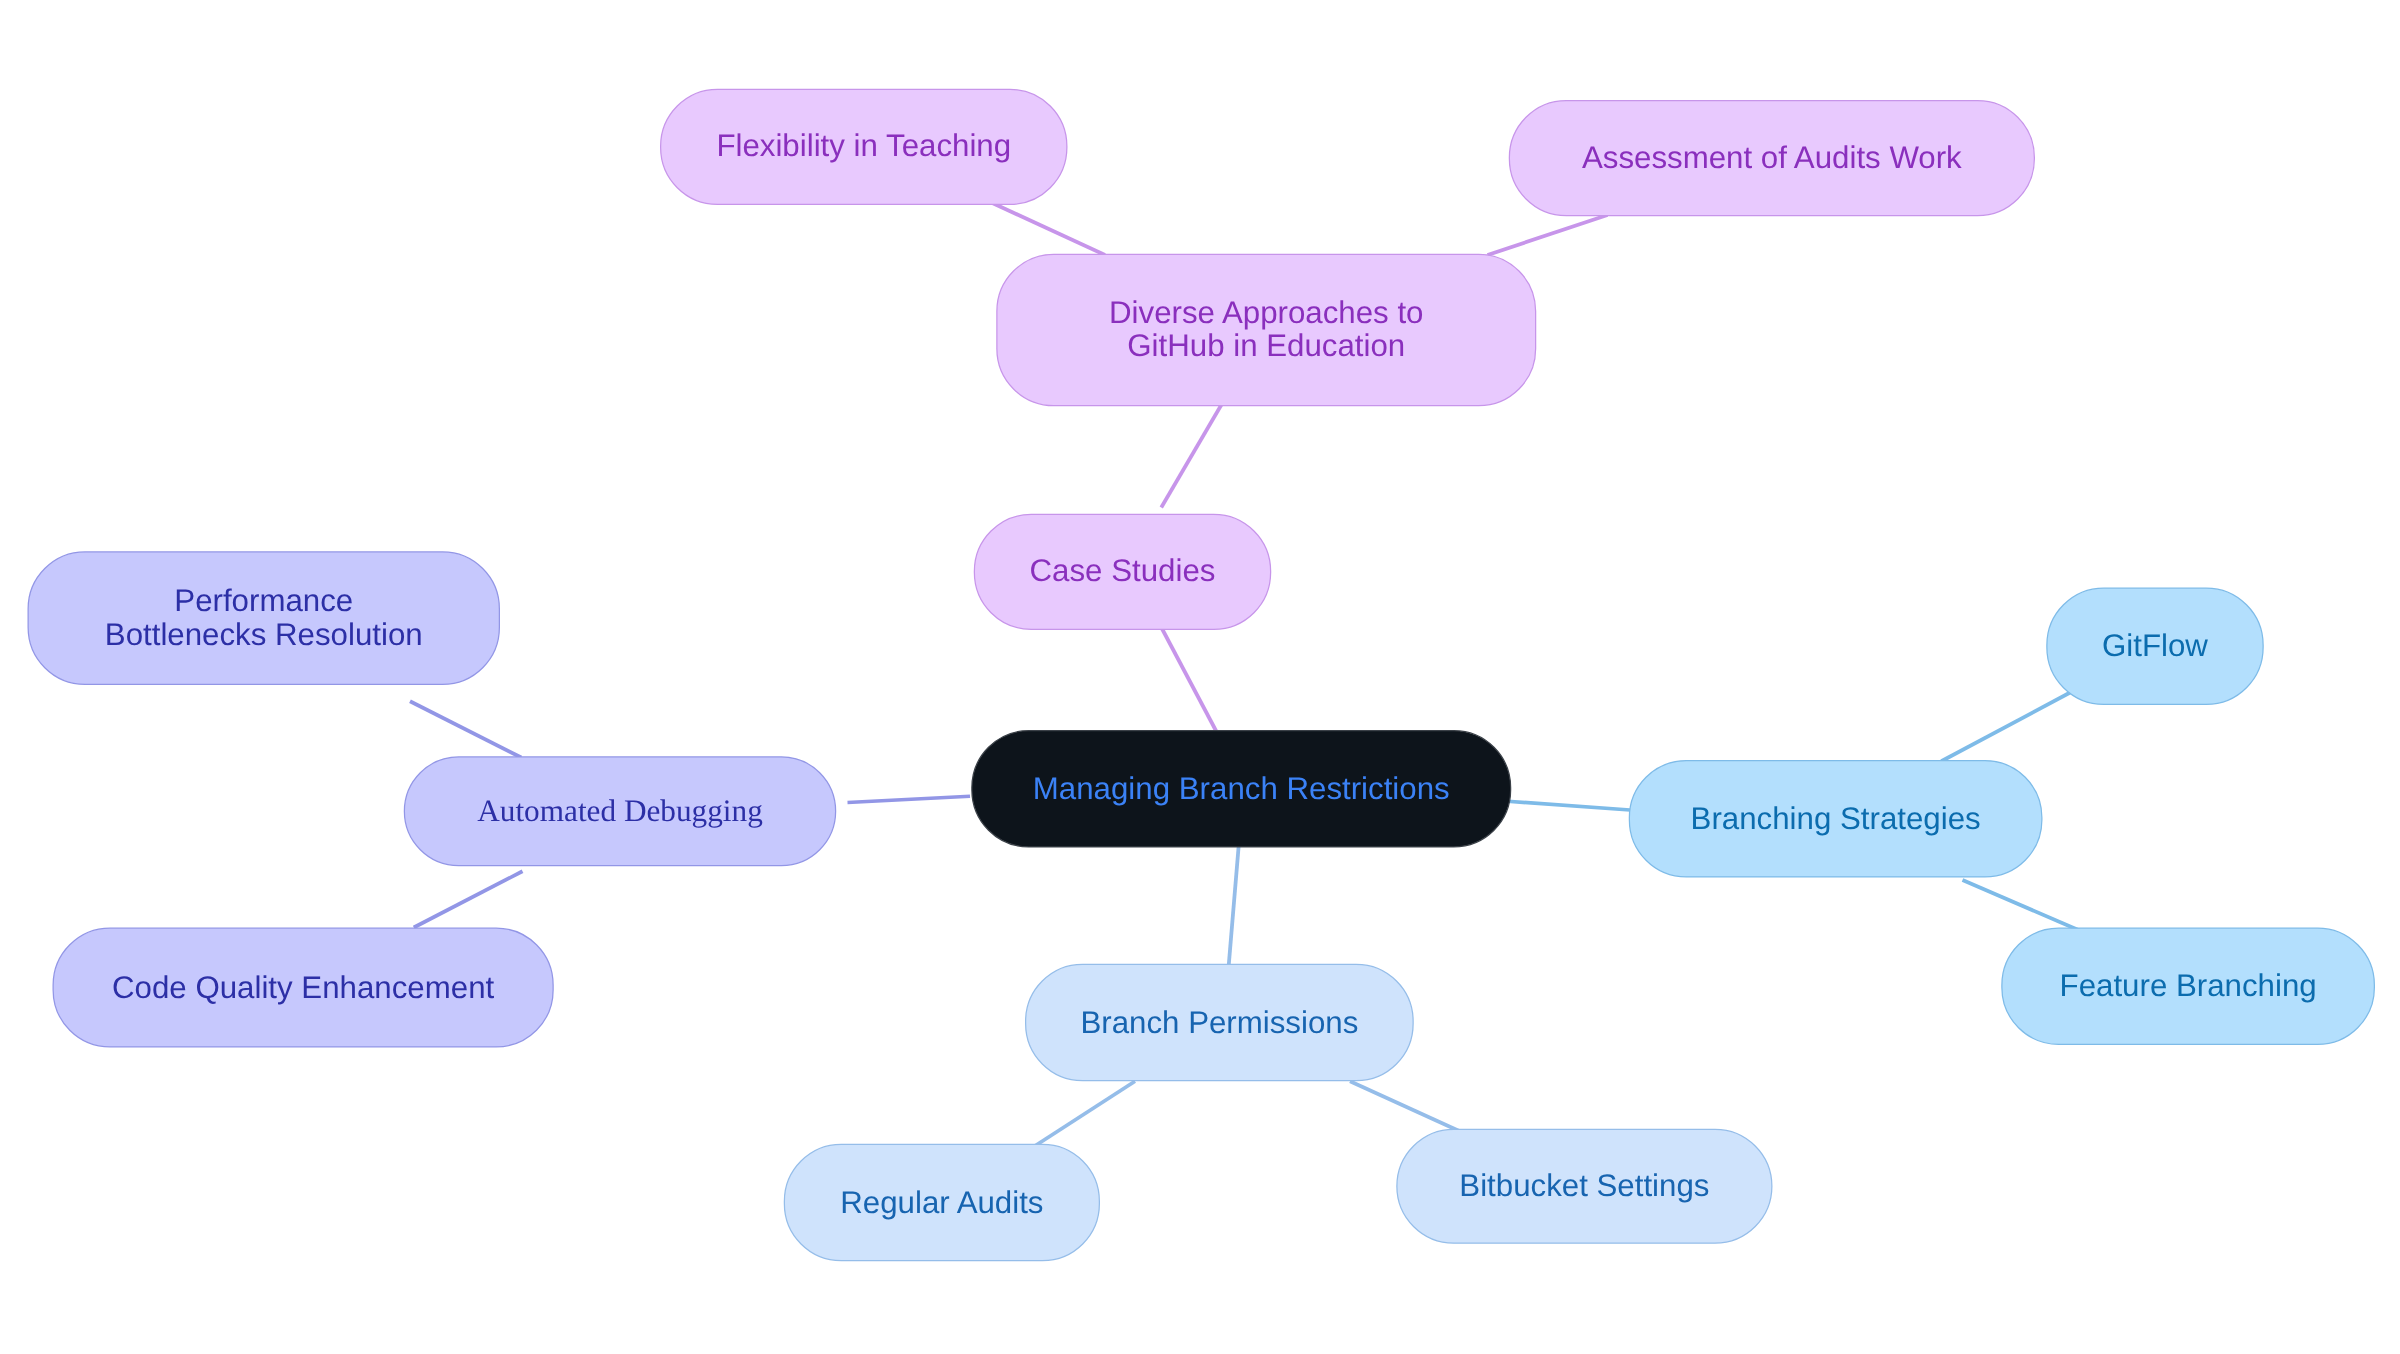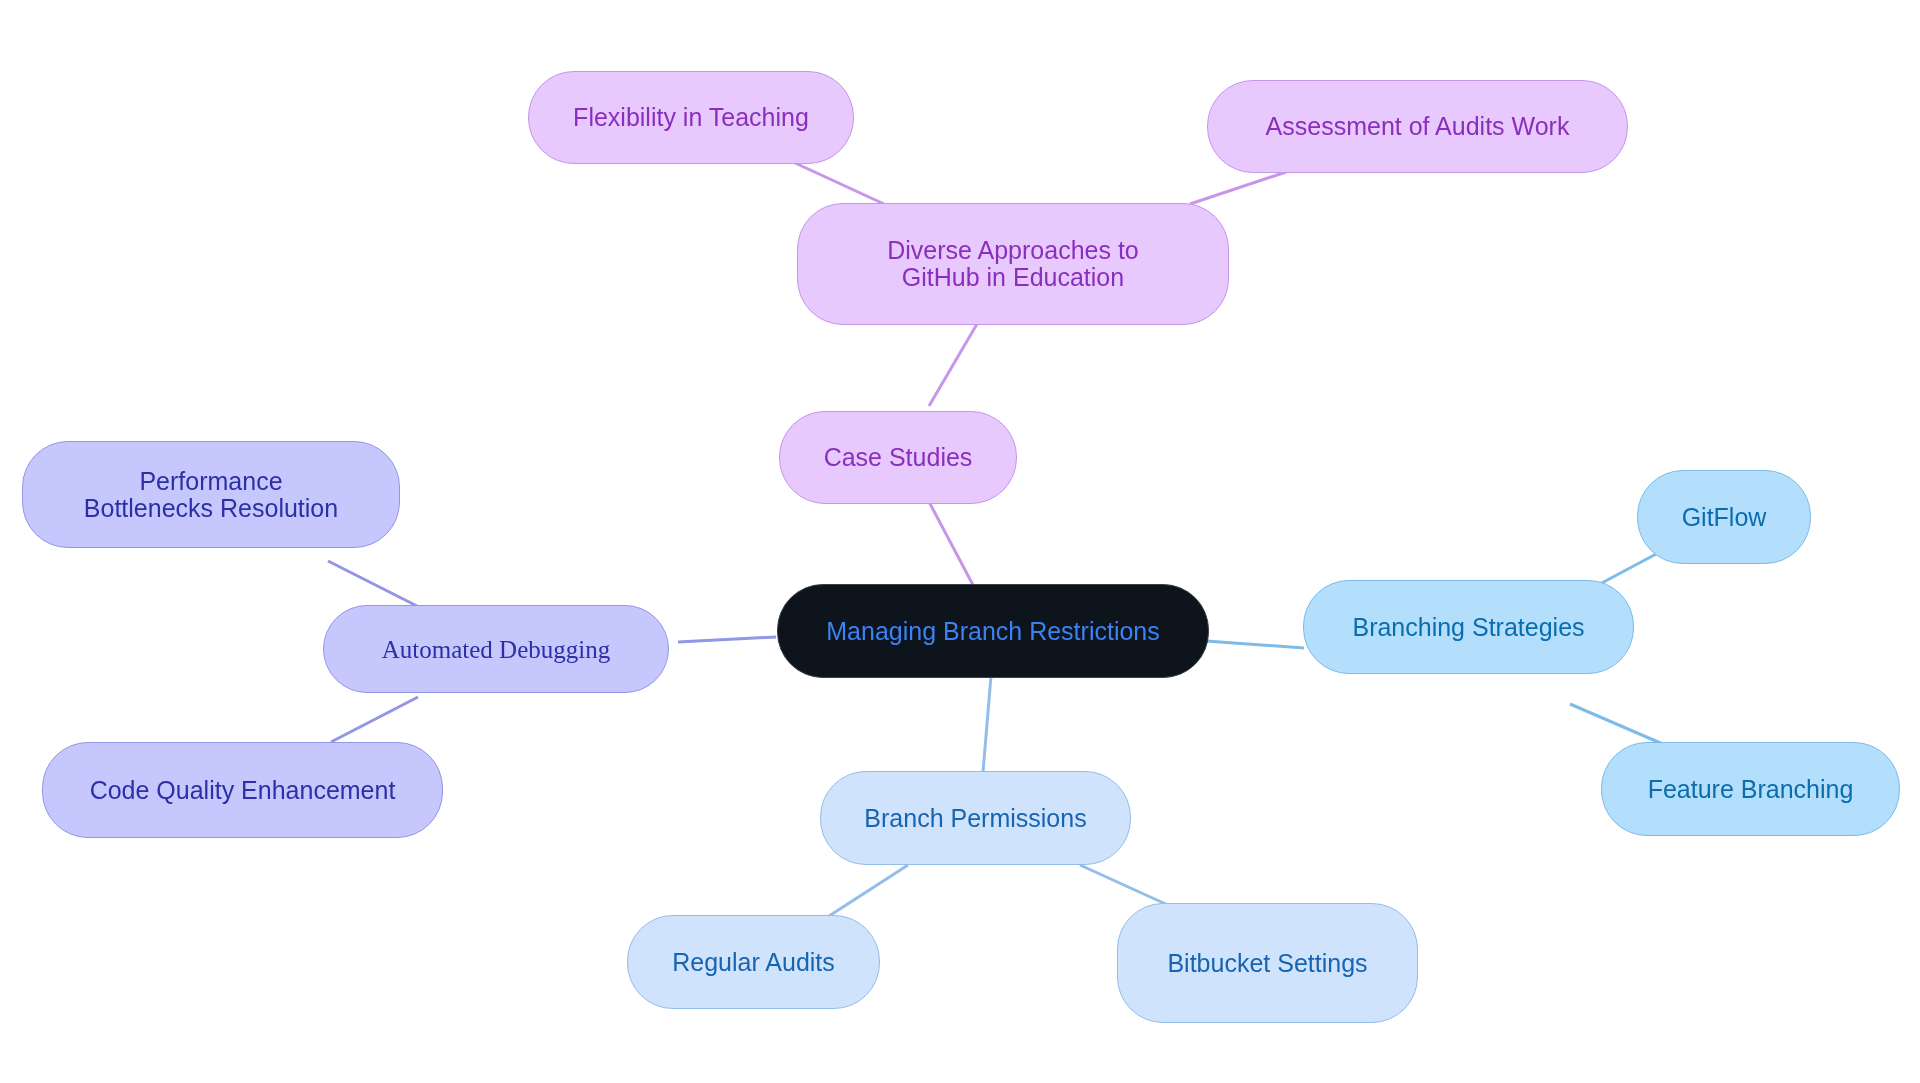--- a/index.html
+++ b/index.html
@@ -61,35 +61,35 @@
 </div>
 
 <div class="node indigo" style="left:22px;top:441px;width:378px;height:107px;padding:0 55px;">
   <span>Performance Bottlenecks Resolution</span>
 </div>
 
 <div class="node indigo" style="left:42px;top:742px;width:401px;height:96px;align-items:center;">
   <span>Code Quality Enhancement</span>
 </div>
 
-<div class="node sky" style="left:1303px;top:580px;width:331px;height:94px;">
+<div class="node sky" style="left:1303px;top:608px;width:331px;height:94px;">
   <span>Branching Strategies</span>
 </div>
 
 <div class="node sky" style="left:1637px;top:470px;width:174px;height:94px;">
   <span>GitFlow</span>
 </div>
 
 <div class="node sky" style="left:1601px;top:742px;width:299px;height:94px;">
   <span>Feature Branching</span>
 </div>
 
 <div class="node lblue" style="left:820px;top:771px;width:311px;height:94px;">
   <span>Branch Permissions</span>
 </div>
 
 <div class="node lblue" style="left:627px;top:915px;width:253px;height:94px;">
   <span>Regular Audits</span>
 </div>
 
-<div class="node lblue" style="left:1117px;top:903px;width:301px;height:120px;">
+<div class="node lblue" style="left:1117px;top:903px;width:301px;height:92px;">
   <span>Bitbucket Settings</span>
 </div>
 
 </body></html>

